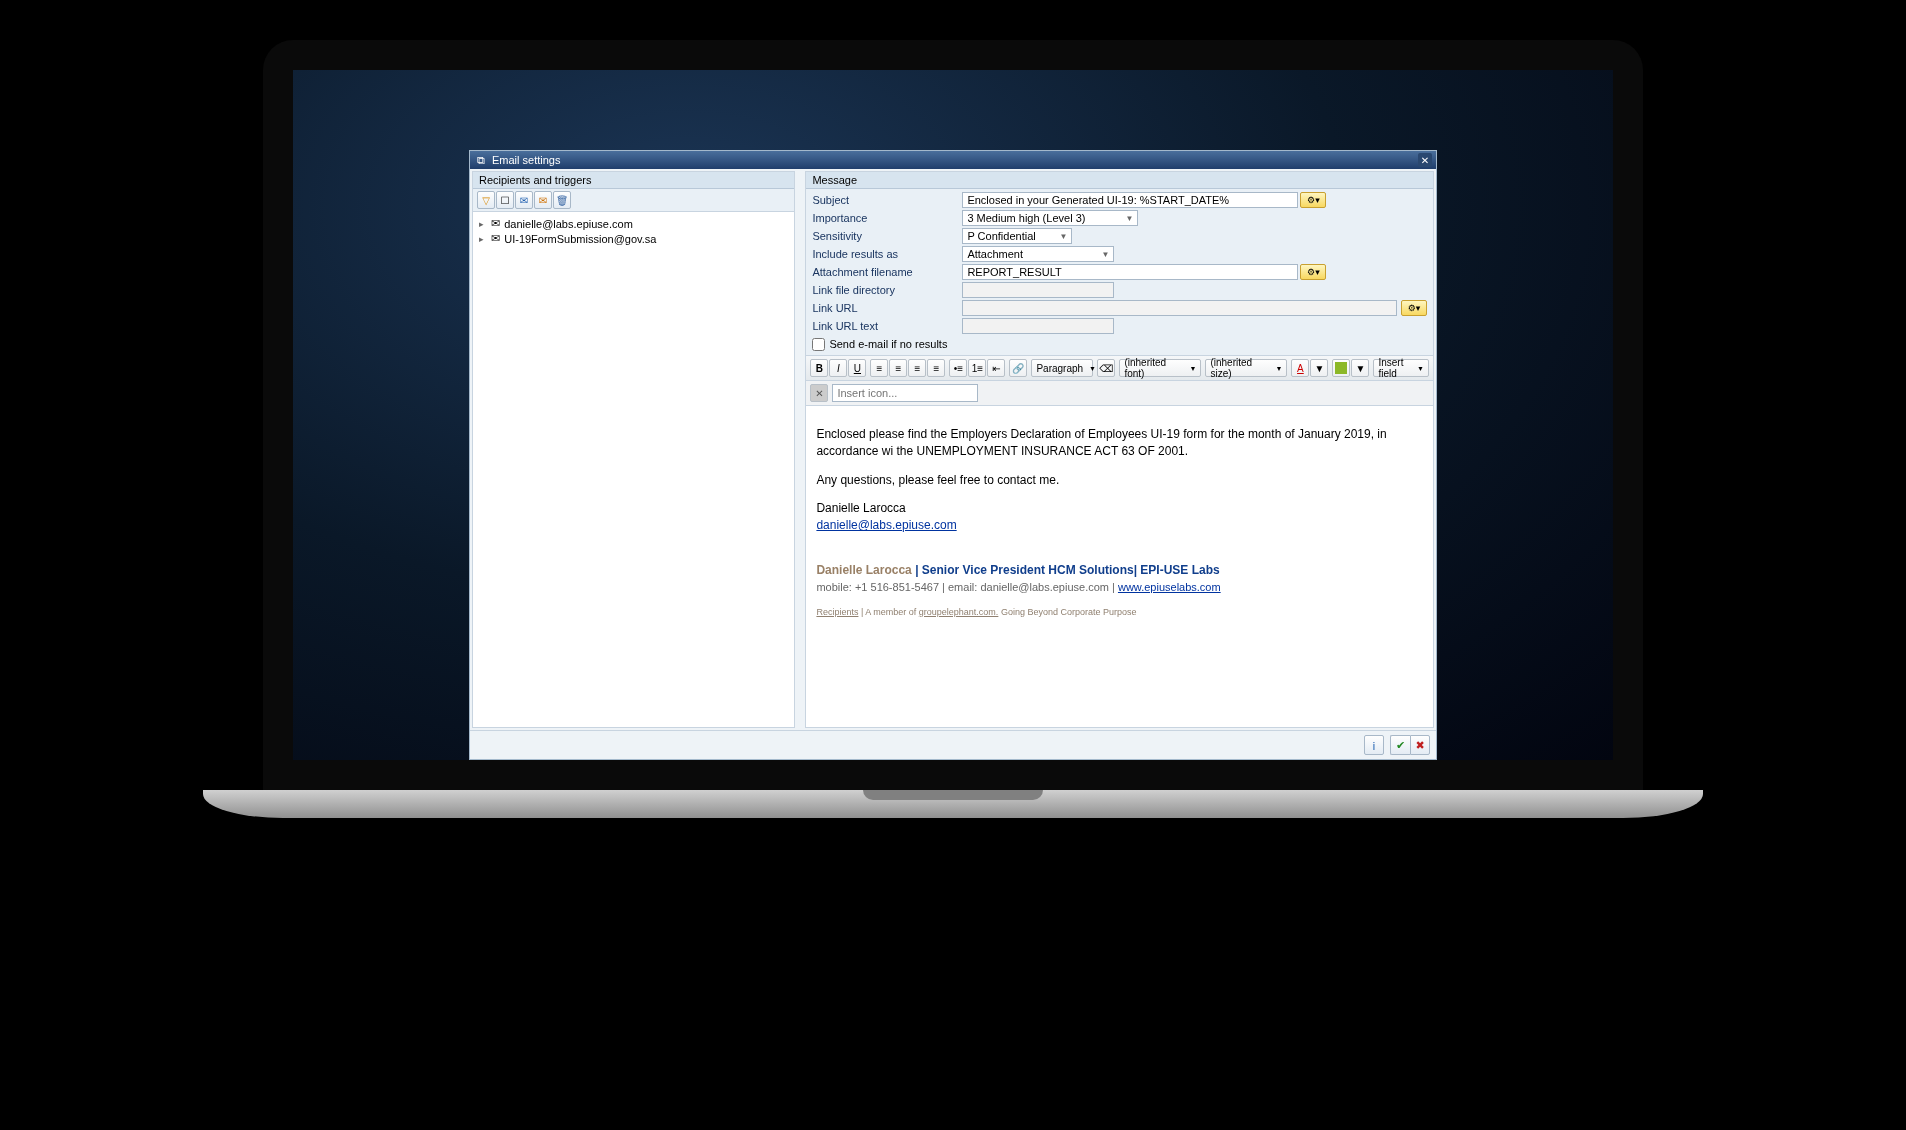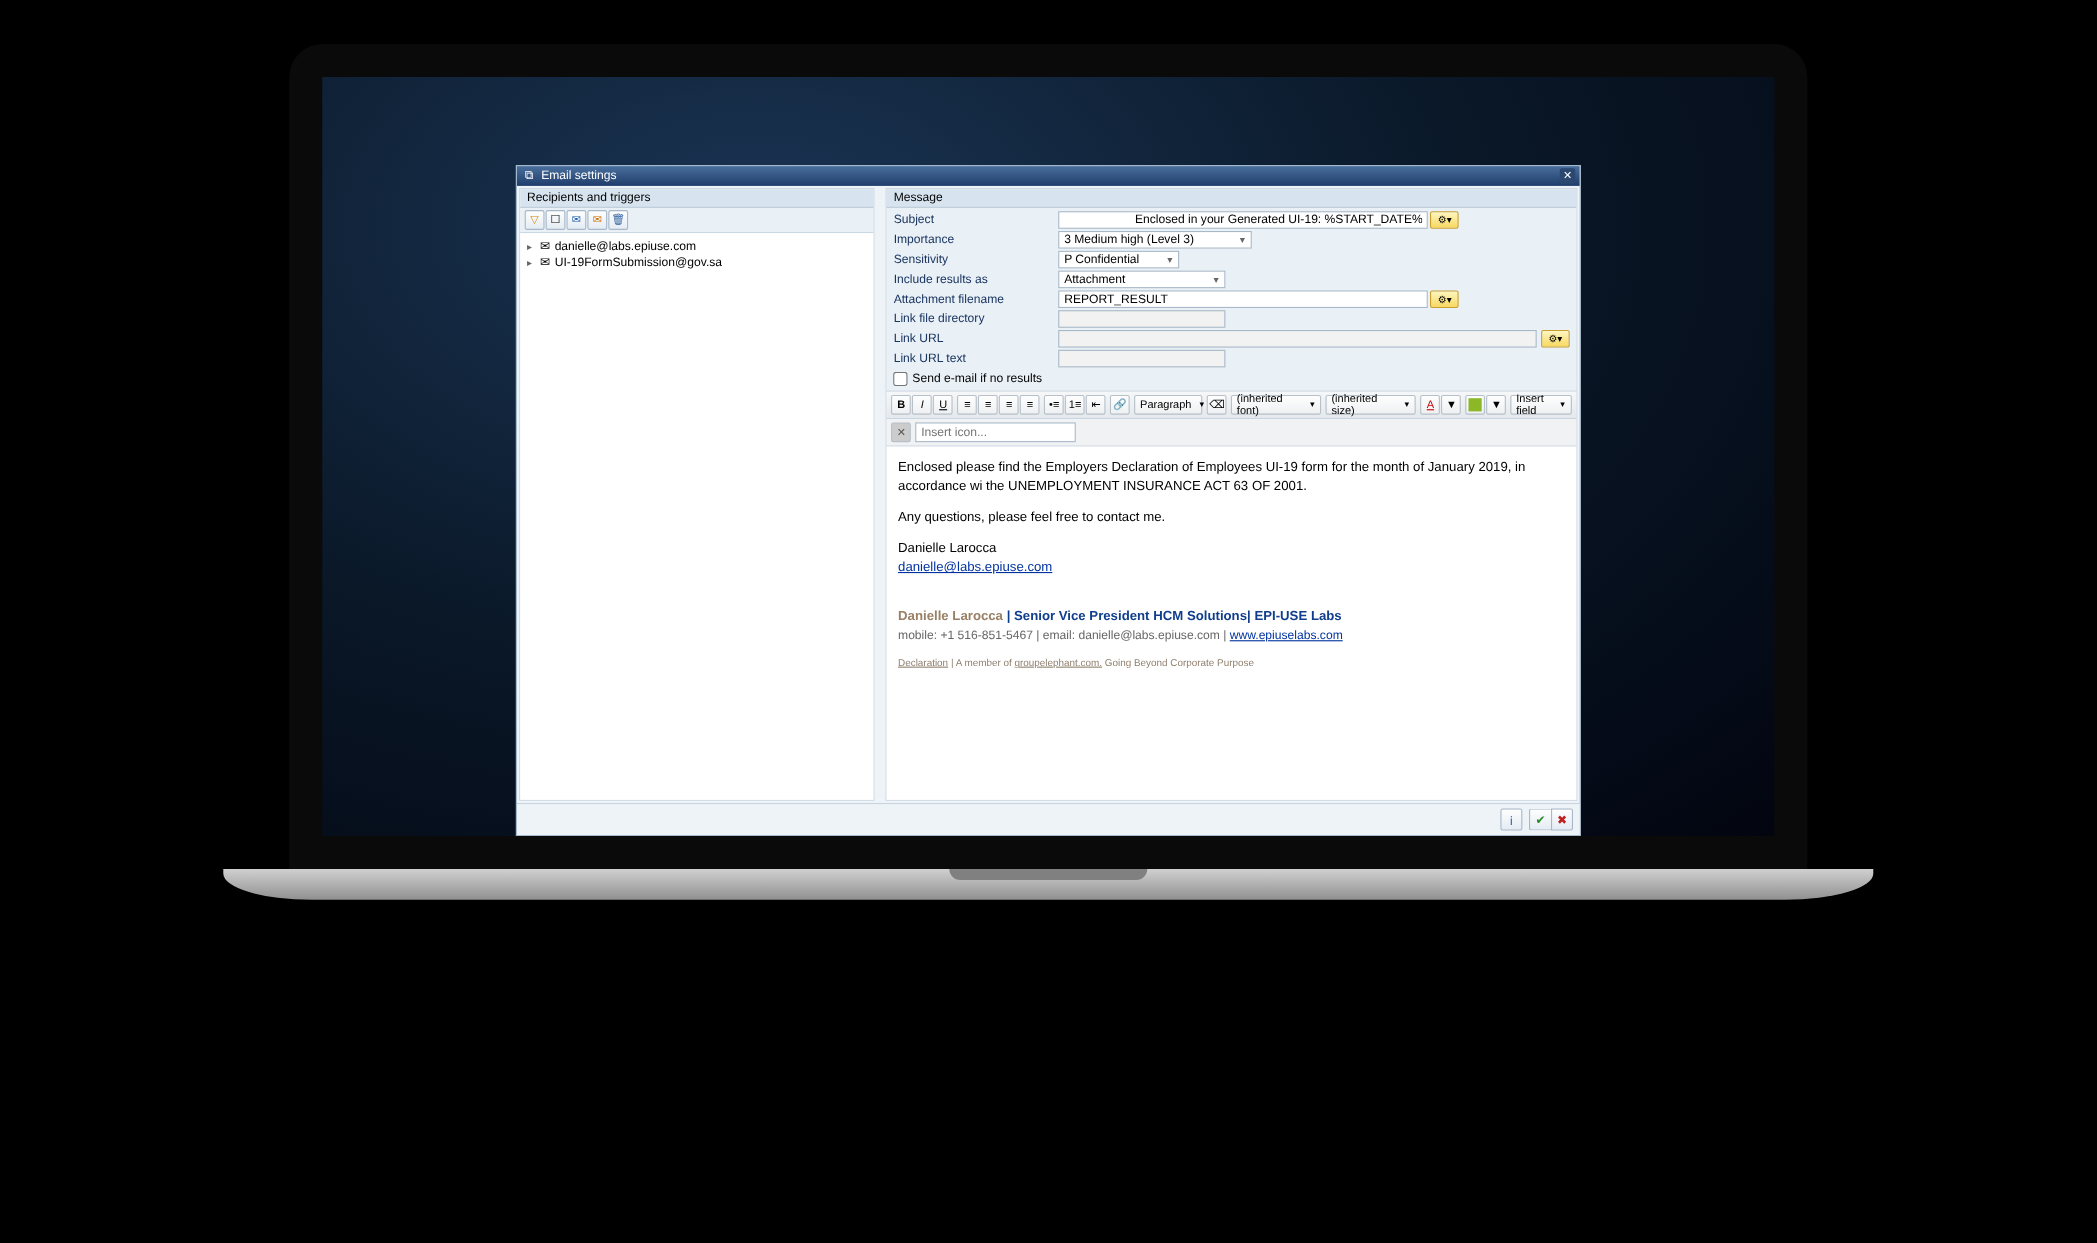--- a/index.html
+++ b/index.html
@@ -125,21 +125,21 @@
 }
 .form-label { width: 150px; color: #1a3560; }
 .form-input {
   height: 16px;
   border: 1px solid #a8b8c8;
   background: #fff;
   padding: 0 4px;
   font-family: inherit;
   font-size: 11px;
 }
-.form-input.subject { width: 336px; text-align: right; }
+.form-input.subject { width: 336px; }
 .form-input.attach { width: 336px; }
 .form-select {
   height: 16px;
   border: 1px solid #a8b8c8;
   background: #fff;
   padding: 0 4px;
   font-family: inherit;
   font-size: 11px;
   display: inline-flex;
   align-items: center;
@@ -202,21 +202,21 @@
   background: #f0f2f4;
   border-bottom: 1px solid #c8d4e0;
   padding: 3px 4px;
   display: flex;
   gap: 4px;
   align-items: center;
 }
 .content-area {
   flex: 1;
   background: #fff;
-  padding: 10px 10px;
+  padding: 20px 10px;
   font-size: 12px;
   line-height: 1.4;
   color: #000;
 }
 .content-area p { margin-bottom: 12px; }
 .elink { color: #0033a0; text-decoration: underline; }
 .sig-name { color: #998066; font-weight: bold; }
 .sig-title { color: #103e8c; font-weight: bold; }
 .sig-contact { color: #666; font-size: 11px; }
 .disclaimer-line { color: #908070; font-size: 9px; margin-top: 10px; }
@@ -422,21 +422,21 @@
               <p>Any questions, please feel free to contact me.</p>
               <p style="margin-bottom:0">
                 <span>Danielle Larocca</span><br>
                 <a class="elink">danielle@labs.epiuse.com</a>
               </p>
               <p style="margin-top:28px;margin-bottom:0">
                 <span class="sig-name">Danielle Larocca</span><span class="sig-title"> | </span><span class="sig-title">Senior Vice President HCM Solutions</span><span class="sig-title">| </span><span class="sig-title">EPI-USE Labs</span><br>
                 <span class="sig-contact">mobile: +1 516-851-5467 | email: danielle@labs.epiuse.com  |  </span><a class="elink" style="font-size:11px"> www.epiuselabs.com </a>
               </p>
               <p class="disclaimer-line">
-                <span class="duline">Declaration</span><span> | A member of </span><span class="duline">groupelephant.com.</span><span> Going Beyond Corporate Purpose</span>
+                <span class="duline">Recipients</span><span> | A member of </span><span class="duline">groupelephant.com.</span><span> Going Beyond Corporate Purpose</span>
               </p>
             </div>
           </div>
         </div>
 
         <div class="footer-bar">
           <span class="footer-btn" style="color:#2060b0">ℹ</span>
           <span style="display:flex;gap:0">
             <span class="footer-btn" style="color:#228822;border-right:none;border-top-right-radius:0;border-bottom-right-radius:0">✔</span>
             <span class="footer-btn" style="color:#c02020;border-top-left-radius:0;border-bottom-left-radius:0">✖</span>

